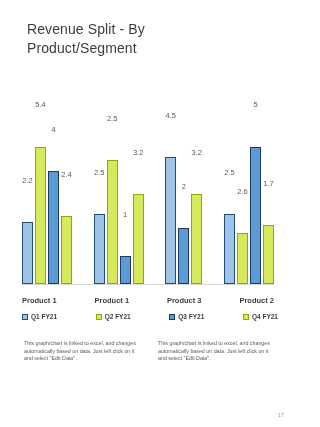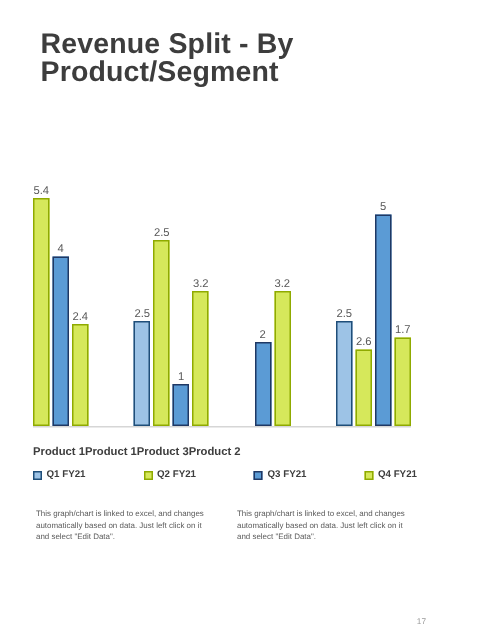--- a/index.html
+++ b/index.html
@@ -24,24 +24,24 @@
   }
 
   
   .title-block {
     position: absolute;
     left: 27px;
     top: 20px;
     width: 230px;
   }
   .slide-title {
-    font-size: 19px;
+    font-size: 14px;
     line-height: 19px;
     color: #3d3d3d;
-    font-weight: 700;
+    font-weight: 400;
     letter-spacing: 0.1px;
     margin: 0;
   }
 
   
   .chart-area {
     position: absolute;
     left: 22px;
     top: 100px;
     width: 252px;
@@ -73,20 +73,21 @@
     gap: 2px;
   }
   .bar-wrap {
     position: relative;
     width: 11px;
     display: flex;
     flex-direction: column;
     justify-content: flex-end;
     align-items: center;
     height: 100%;
+    gap: 36px;
   }
   .bar {
     width: 11px;
     box-sizing: border-box;
     border: 1px solid #1f3864;
   }
   .bar.q1 { background: #9DC3E6; border-color: #1f4e79; }
   .bar.q2 { background: #D6E85B; border-color: #8faa00; }
   .bar.q3 { background: #5B9BD5; border-color: #1f3864; }
   .bar.q4 { background: #D6E85B; border-color: #8faa00; }
@@ -98,20 +99,21 @@
     line-height: 9px;
   }
 
   
   .cat-row {
     position: absolute;
     left: 22px;
     top: 296px;
     width: 252px;
     display: flex;
+    justify-content: space-between;
   }
   .cat-label {
     font-size: 7.5px;
     font-weight: bold;
     color: #3d3d3d;
     text-align: center;
     white-space: nowrap;
   }
 
   
@@ -177,20 +179,24 @@
 
   <div class="title-block">
     <h1 class="slide-title">Revenue Split - By Product/Segment</h1>
   </div>
 
   <div class="chart-area">
     <div class="axis-line"></div>
     <div class="plot" id="plot">
         <div class="group">
           <div class="bar-wrap">
+            <div class="bar-label">2.2</div>
+            <div class="bar q1" style="height: 62px;"></div>
+          </div>
+          <div class="bar-wrap">
             <div class="bar-label">5.4</div>
             <div class="bar q2" style="height: 152px;"></div>
           </div>
           <div class="bar-wrap">
             <div class="bar-label">4</div>
             <div class="bar q3" style="height: 113px;"></div>
           </div>
           <div class="bar-wrap">
             <div class="bar-label">2.4</div>
             <div class="bar q4" style="height: 68px;"></div>
@@ -208,20 +214,24 @@
           <div class="bar-wrap">
             <div class="bar-label">1</div>
             <div class="bar q3" style="height: 28px;"></div>
           </div>
           <div class="bar-wrap">
             <div class="bar-label">3.2</div>
             <div class="bar q4" style="height: 90px;"></div>
           </div>
         </div>
         <div class="group">
+          <div class="bar-wrap">
+            <div class="bar-label">4.5</div>
+            <div class="bar q1" style="height: 127px;"></div>
+          </div>
           <div class="bar-wrap">
             <div class="bar-label">2</div>
             <div class="bar q3" style="height: 56px;"></div>
           </div>
           <div class="bar-wrap">
             <div class="bar-label">3.2</div>
             <div class="bar q4" style="height: 90px;"></div>
           </div>
         </div>
         <div class="group">

